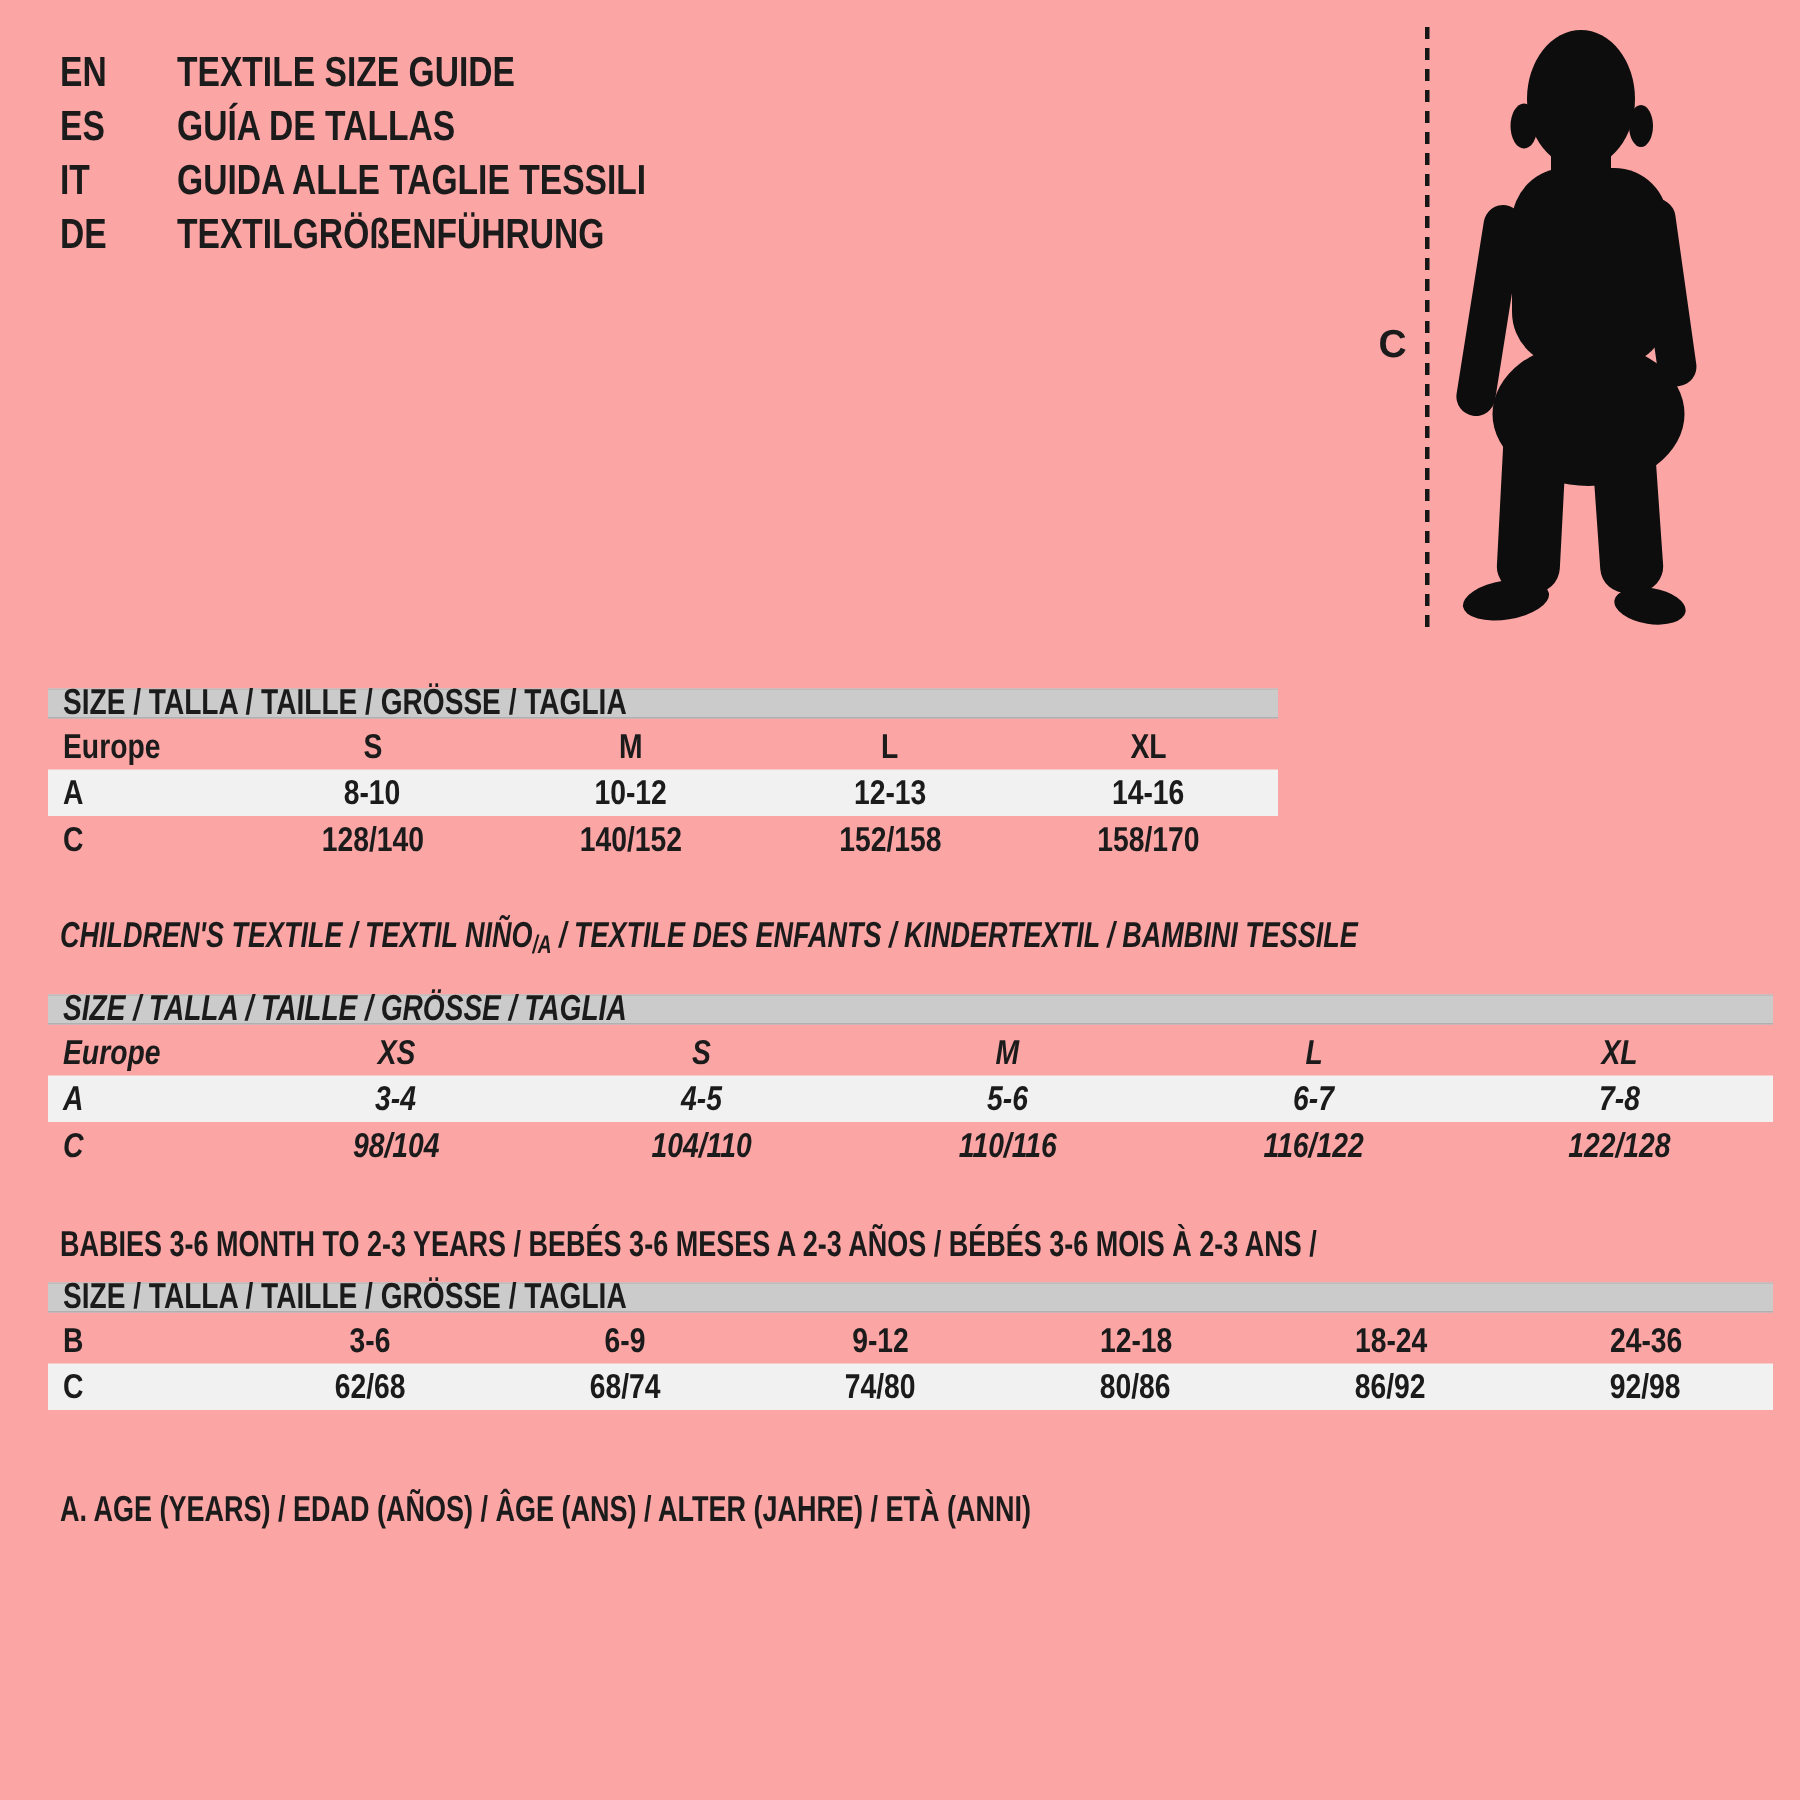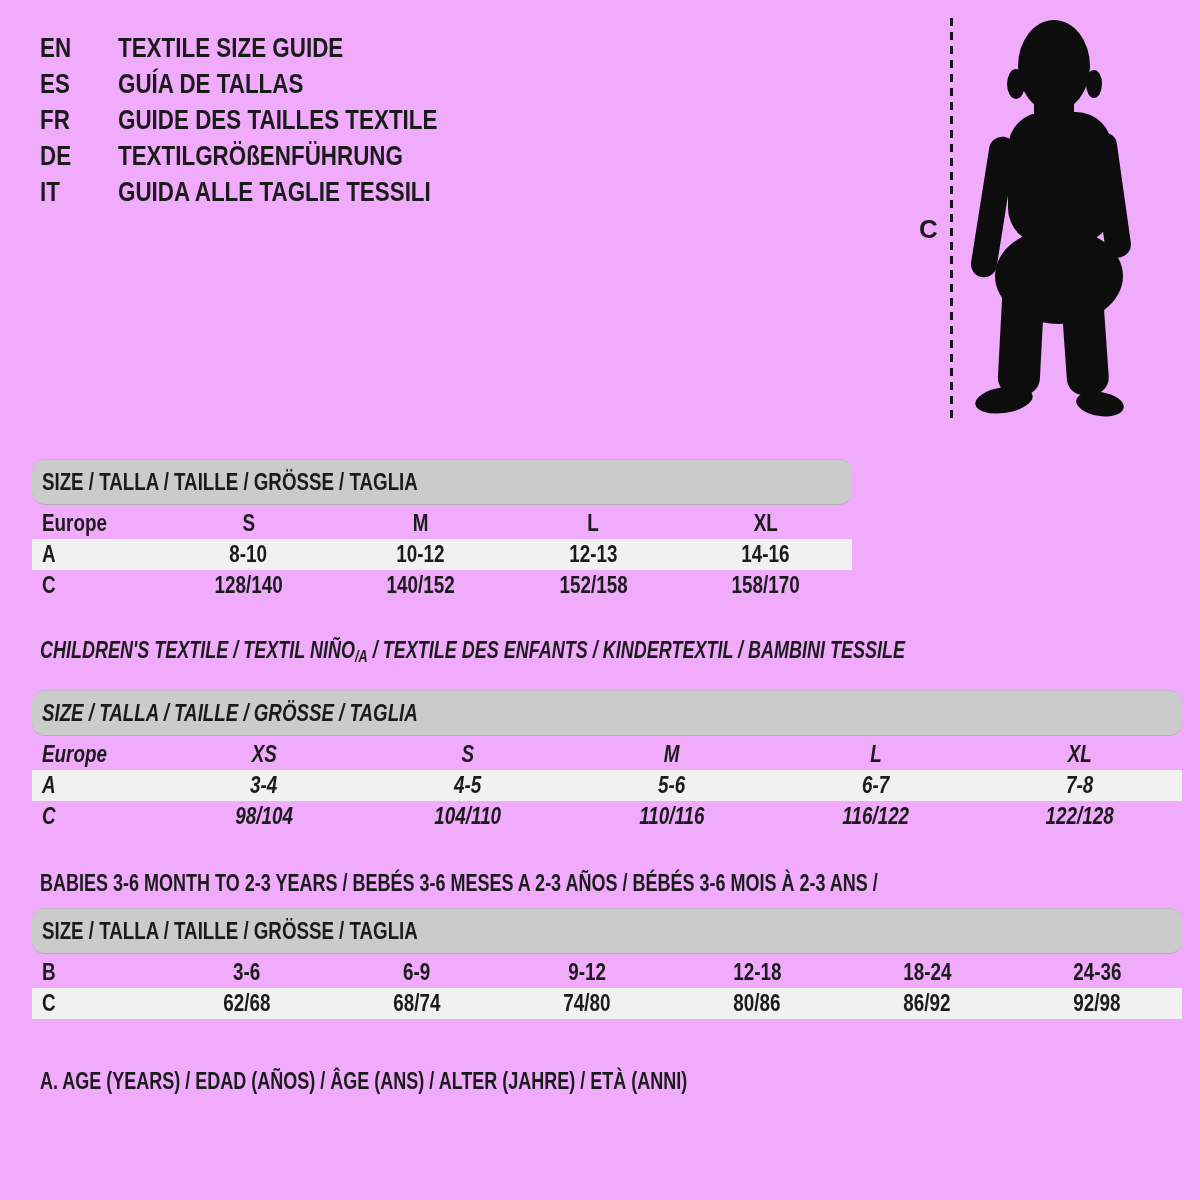--- a/index.html
+++ b/index.html
@@ -5,21 +5,21 @@
   * { margin:0; padding:0; box-sizing:border-box; }
   html,body { width:1200px; height:1200px; }
   body {
     background:#ffffff;
     color:#1b1b1b;
     font-family:"Liberation Sans","DejaVu Sans",sans-serif;
     font-weight:bold;
     position:relative;
     overflow:hidden;
   }
-  .page { position:absolute; inset:0; background:#f0abfc; }
+  .page { position:absolute; inset:0; background:#fca5a5; }
 
   
   .cond { display:inline-block; white-space:nowrap; transform-origin:0 50%; }
   .s75 { transform:scaleX(.75); }
   .s78 { transform:scaleX(.78); }
   .s80 { transform:scaleX(.80); }
   .s82 { transform:scaleX(.82); }
   .c   { transform-origin:50% 50%; }
 
   
@@ -45,62 +45,58 @@
   .sec-children { margin-top:37px;font-style:italic; }
   .sec-babies   { margin-top:32px; }
 
   .table { margin-top:23px; }
   .sec-children .table { margin-top:25px; }
   .sec-babies .table   { margin-top:6px; }
   .w-junior { width:820px; }
   .w-full   { width:1150px; }
 
   .size-bar {
-    height:46px; background:#cbcbcb;
+    height:20px; background:#cbcbcb;
     border-top:1px solid #bdbdbd; border-bottom:1px solid #b0b0b0;
-    display:flex; align-items:center; padding-left:10px; font-size:24px;border-radius:13px;
+    display:flex; align-items:center; padding-left:10px; font-size:24px;
   }
   .trow { display:grid; align-items:center; height:31px; font-size:23px; }
   .trow.first { margin-top:3px; }
   .cols4 { grid-template-columns:130px repeat(4,1fr); }
   .cols5 { grid-template-columns:130px repeat(5,1fr); }
   .cols6 { grid-template-columns:130px repeat(6,1fr); }
   .tlabel { padding-left:10px; }
   .tcell { text-align:center; }
   .shaded { background:#f1f1f1; }
 
   
   .legend { margin-top:48px; padding-left:8px; font-size:24px; }
-  .legend-line { height:37px; display:flex; align-items:flex-start; }
+  .legend-line { height:37px; display:flex; align-items:center; }
 </style>
 </head>
 <body>
 
 <div class="page">
 
   <div class="lang-block">
     <div class="lang-row">
       <span class="lang-code"><span class="cond s80">EN</span></span>
       <span class="lang-label"><span class="cond s80">TEXTILE SIZE GUIDE</span></span>
     </div>
     <div class="lang-row">
       <span class="lang-code"><span class="cond s80">ES</span></span>
       <span class="lang-label"><span class="cond s80">GUÍA DE TALLAS</span></span>
     </div>
     <div class="lang-row">
-      <span class="lang-code"><span class="cond s80">FR</span></span>
-      <span class="lang-label"><span class="cond s80">GUIDE DES TAILLES TEXTILE</span></span>
+      <span class="lang-code"><span class="cond s80">IT</span></span>
+      <span class="lang-label"><span class="cond s80">GUIDA ALLE TAGLIE TESSILI</span></span>
     </div>
     <div class="lang-row">
       <span class="lang-code"><span class="cond s80">DE</span></span>
       <span class="lang-label"><span class="cond s80">TEXTILGRÖßENFÜHRUNG</span></span>
-    </div>
-    <div class="lang-row">
-      <span class="lang-code"><span class="cond s80">IT</span></span>
-      <span class="lang-label"><span class="cond s80">GUIDA ALLE TAGLIE TESSILI</span></span>
     </div>
   </div>
 
   <div class="figure">
     <div class="height-line"></div>
     <div class="height-label">C</div>
     <svg viewBox="0 0 170 400" aria-hidden="true">
       <g fill="#0d0d0d">
         <ellipse cx="88" cy="48" rx="36" ry="46"></ellipse>
         <ellipse cx="50" cy="66" rx="9" ry="15"></ellipse>

